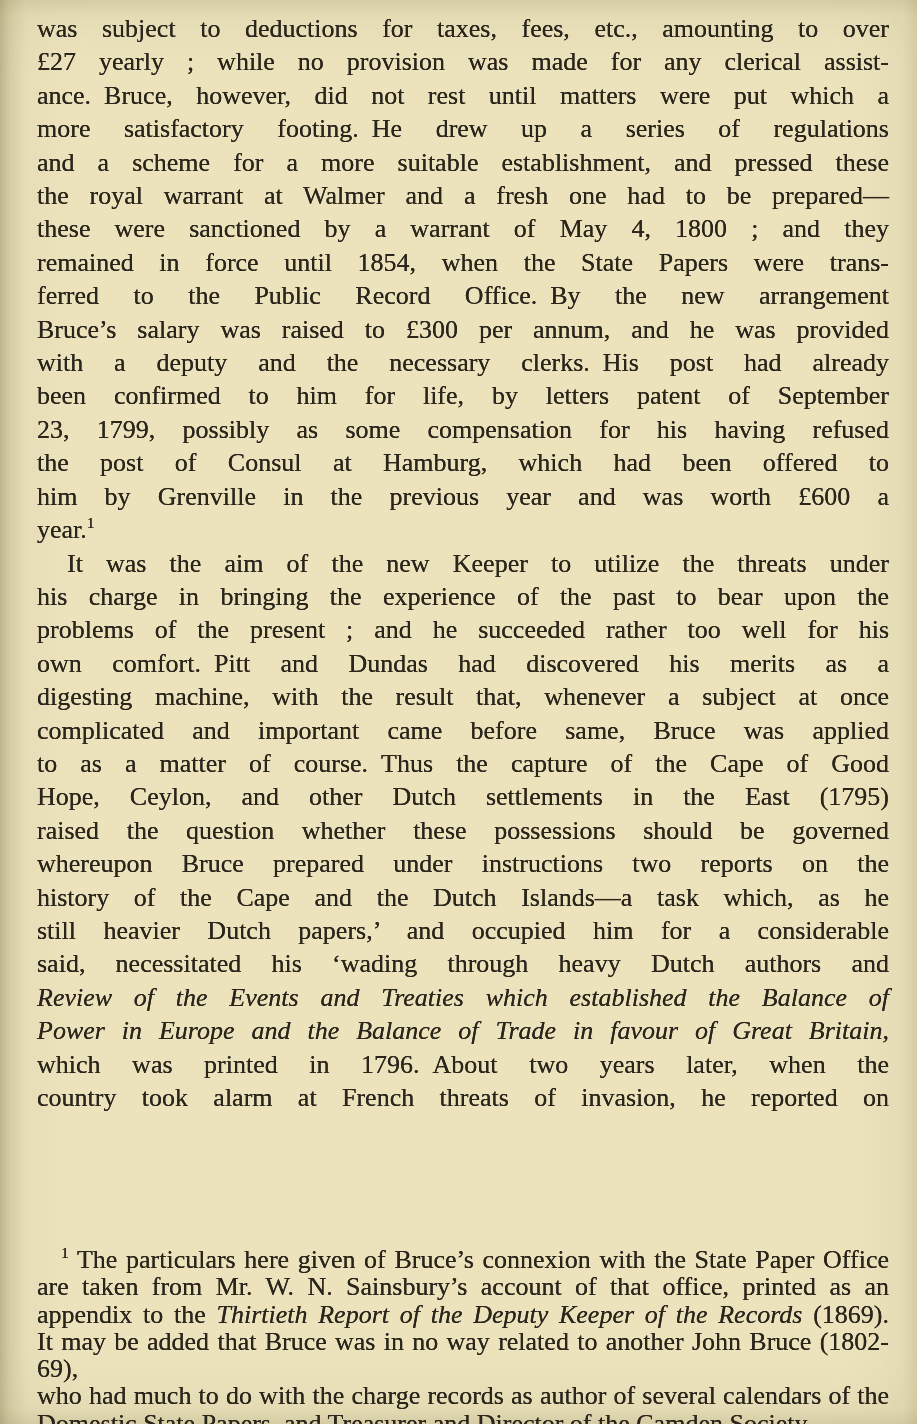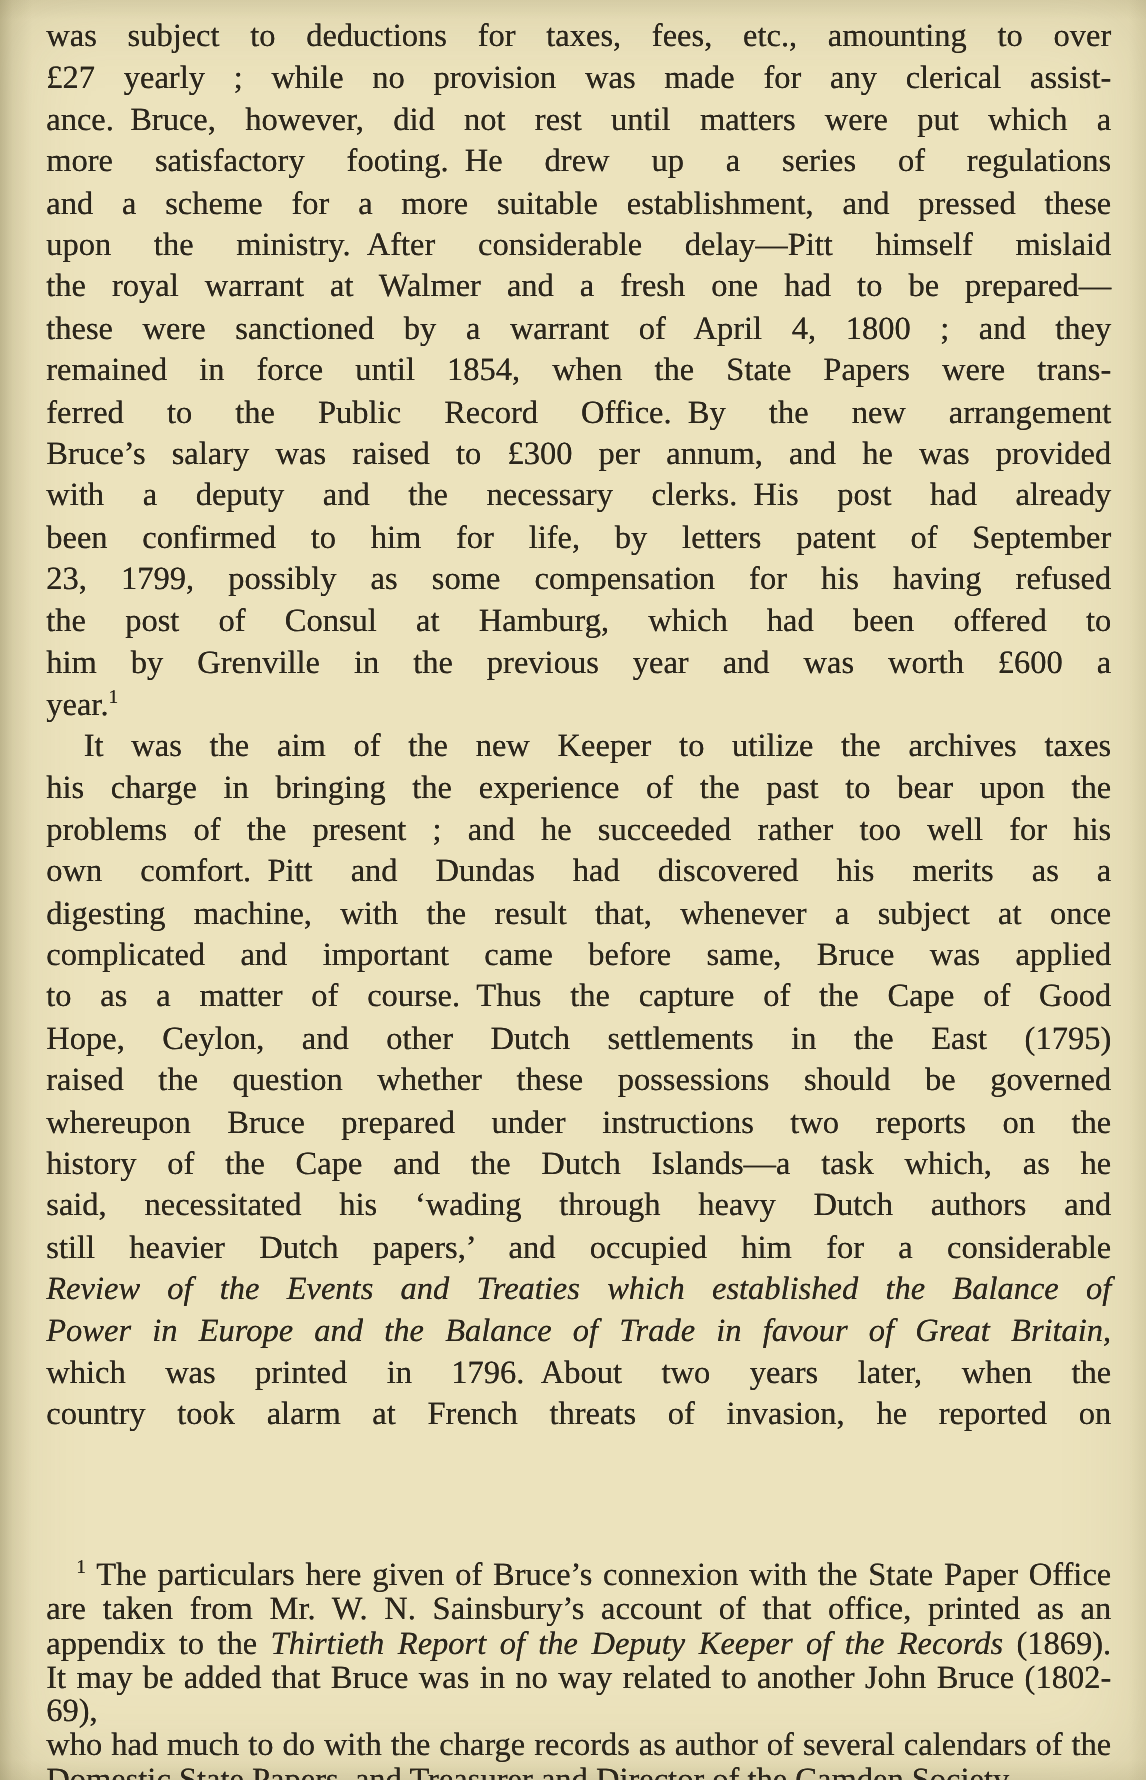--- a/index.html
+++ b/index.html
@@ -63,47 +63,46 @@
 <body>
 
 <div class="page">
   <div class="text-block">
     <div class="para">
         <div class="line"><span>was subject to deductions for taxes, fees, etc., amounting to over</span></div>
         <div class="line"><span>£27 yearly ; while no provision was made for any clerical assist-</span></div>
         <div class="line"><span>ance. Bruce, however, did not rest until matters were put which a</span></div>
         <div class="line"><span>more satisfactory footing. He drew up a series of regulations</span></div>
         <div class="line"><span>and a scheme for a more suitable establishment, and pressed these</span></div>
-        <div class="line"><span>upon the ministry. After considerable delay—Pitt himself mislaid</span></div>
         <div class="line"><span>the royal warrant at Walmer and a fresh one had to be prepared—</span></div>
-        <div class="line"><span>these were sanctioned by a warrant of April 4, 1800 ; and they</span></div>
+        <div class="line"><span>these were sanctioned by a warrant of May 4, 1800 ; and they</span></div>
         <div class="line"><span>remained in force until 1854, when the State Papers were trans-</span></div>
         <div class="line"><span>ferred to the Public Record Office. By the new arrangement</span></div>
         <div class="line"><span>Bruce’s salary was raised to £300 per annum, and he was provided</span></div>
         <div class="line"><span>with a deputy and the necessary clerks. His post had already</span></div>
         <div class="line"><span>been confirmed to him for life, by letters patent of September</span></div>
         <div class="line"><span>23, 1799, possibly as some compensation for his having refused</span></div>
         <div class="line"><span>the post of Consul at Hamburg, which had been offered to</span></div>
         <div class="line"><span>him by Grenville in the previous year and was worth £600 a</span></div>
         <div class="line flush"><span>year.</span><span class="sup">1</span></div>
       </div>
     <div class="para">
-        <div class="line indent"><span>It was the aim of the new Keeper to utilize the archives taxes</span></div>
+        <div class="line indent"><span>It was the aim of the new Keeper to utilize the threats under</span></div>
         <div class="line"><span>his charge in bringing the experience of the past to bear upon the</span></div>
         <div class="line"><span>problems of the present ; and he succeeded rather too well for his</span></div>
         <div class="line"><span>own comfort. Pitt and Dundas had discovered his merits as a</span></div>
         <div class="line"><span>digesting machine, with the result that, whenever a subject at once</span></div>
         <div class="line"><span>complicated and important came before same, Bruce was applied</span></div>
         <div class="line"><span>to as a matter of course. Thus the capture of the Cape of Good</span></div>
         <div class="line"><span>Hope, Ceylon, and other Dutch settlements in the East (1795)</span></div>
         <div class="line"><span>raised the question whether these possessions should be governed</span></div>
         <div class="line"><span>whereupon Bruce prepared under instructions two reports on the</span></div>
         <div class="line"><span>history of the Cape and the Dutch Islands—a task which, as he</span></div>
+        <div class="line"><span>still heavier Dutch papers,’ and occupied him for a considerable</span></div>
         <div class="line"><span>said, necessitated his ‘wading through heavy Dutch authors and</span></div>
-        <div class="line"><span>still heavier Dutch papers,’ and occupied him for a considerable</span></div>
         <div class="line"><span class="it">Review of the Events and Treaties which established the Balance of</span></div>
         <div class="line"><span class="it">Power in Europe and the Balance of Trade in favour of Great Britain,</span></div>
         <div class="line"><span>which was printed in 1796. About two years later, when the</span></div>
         <div class="line"><span>country took alarm at French threats of invasion, he reported on</span></div>
       </div>
   </div>
   <div class="footnote">
       <div class="line indent"><span class="sup">1</span><span> The particulars here given of Bruce’s connexion with the State Paper Office</span></div>
       <div class="line"><span>are taken from Mr. W. N. Sainsbury’s account of that office, printed as an</span></div>
       <div class="line"><span>appendix to the </span><span class="it">Thirtieth Report of the Deputy Keeper of the Records</span><span> (1869).</span></div>

